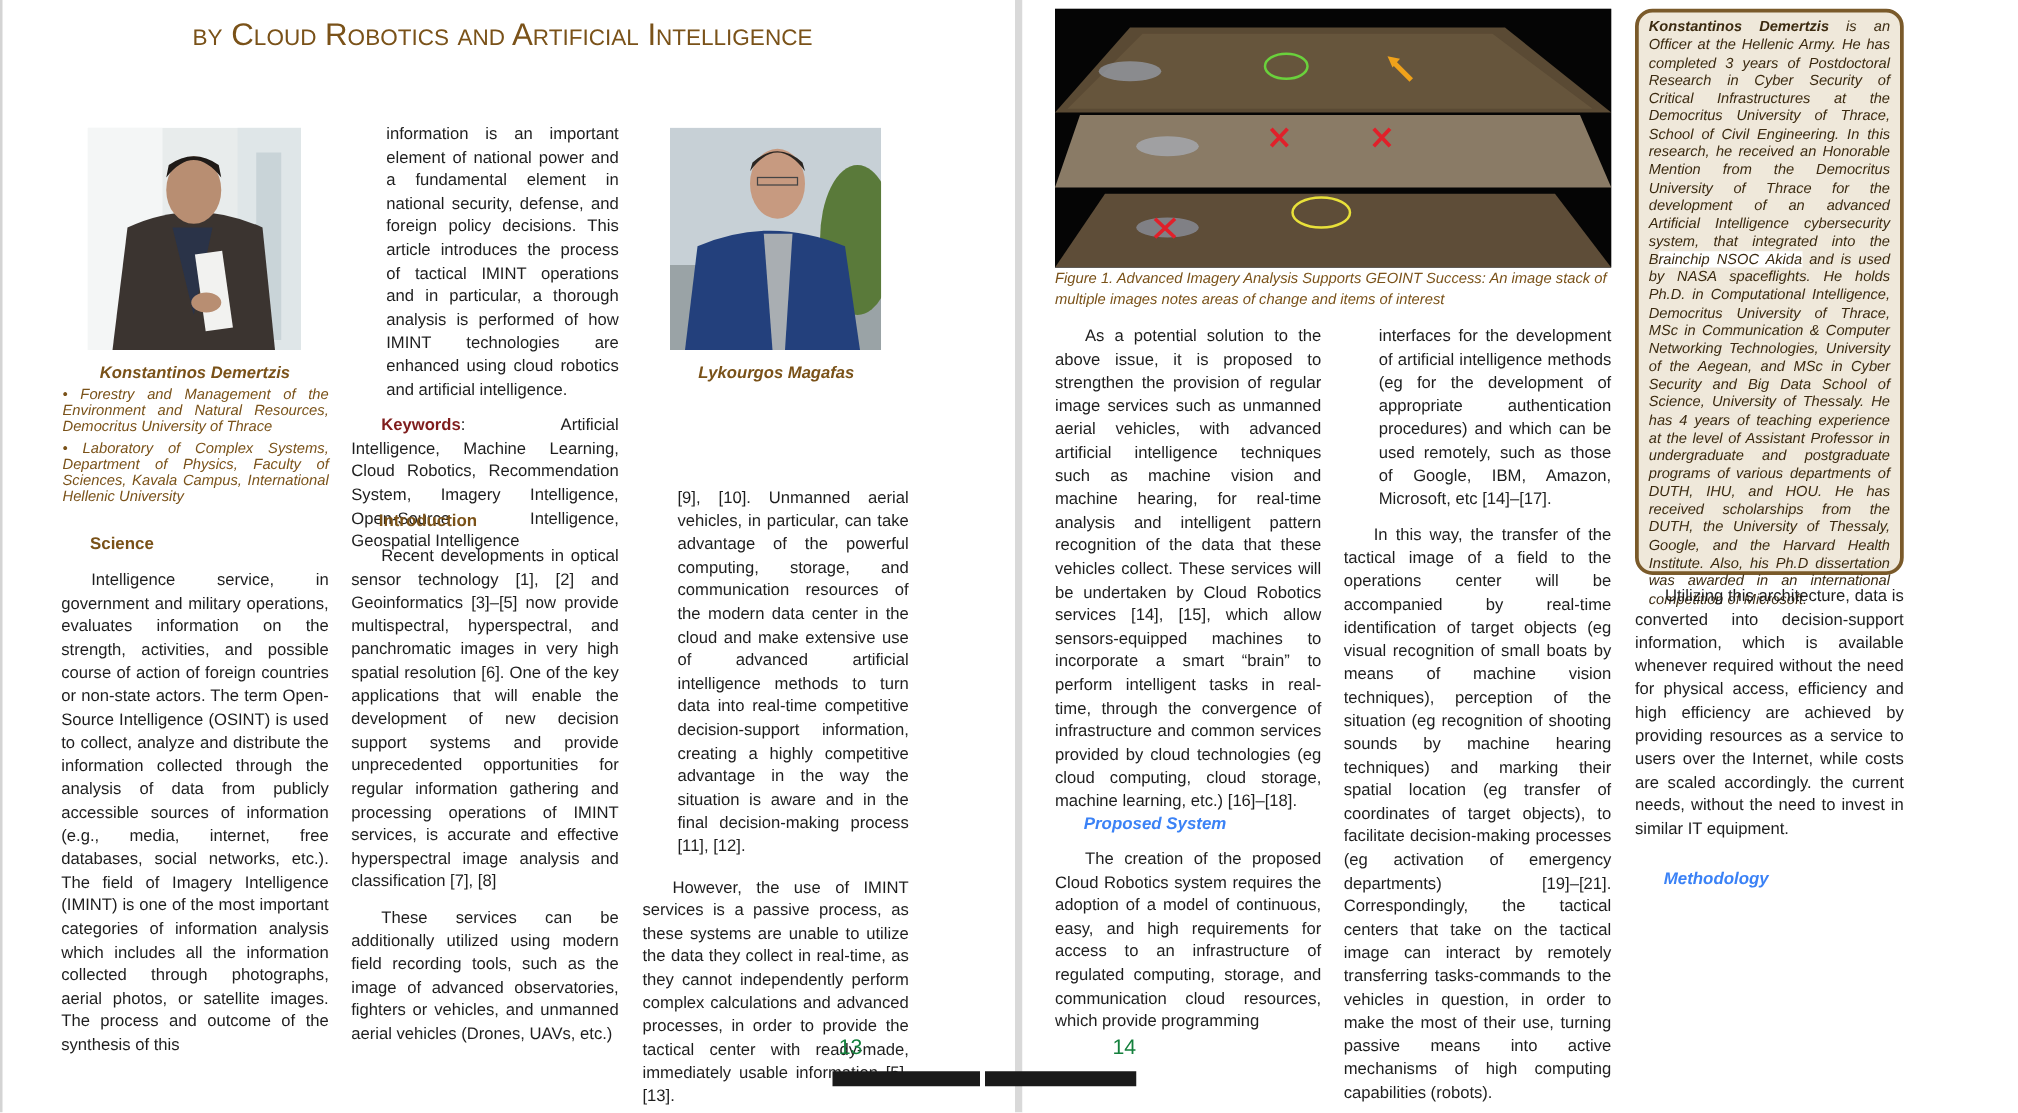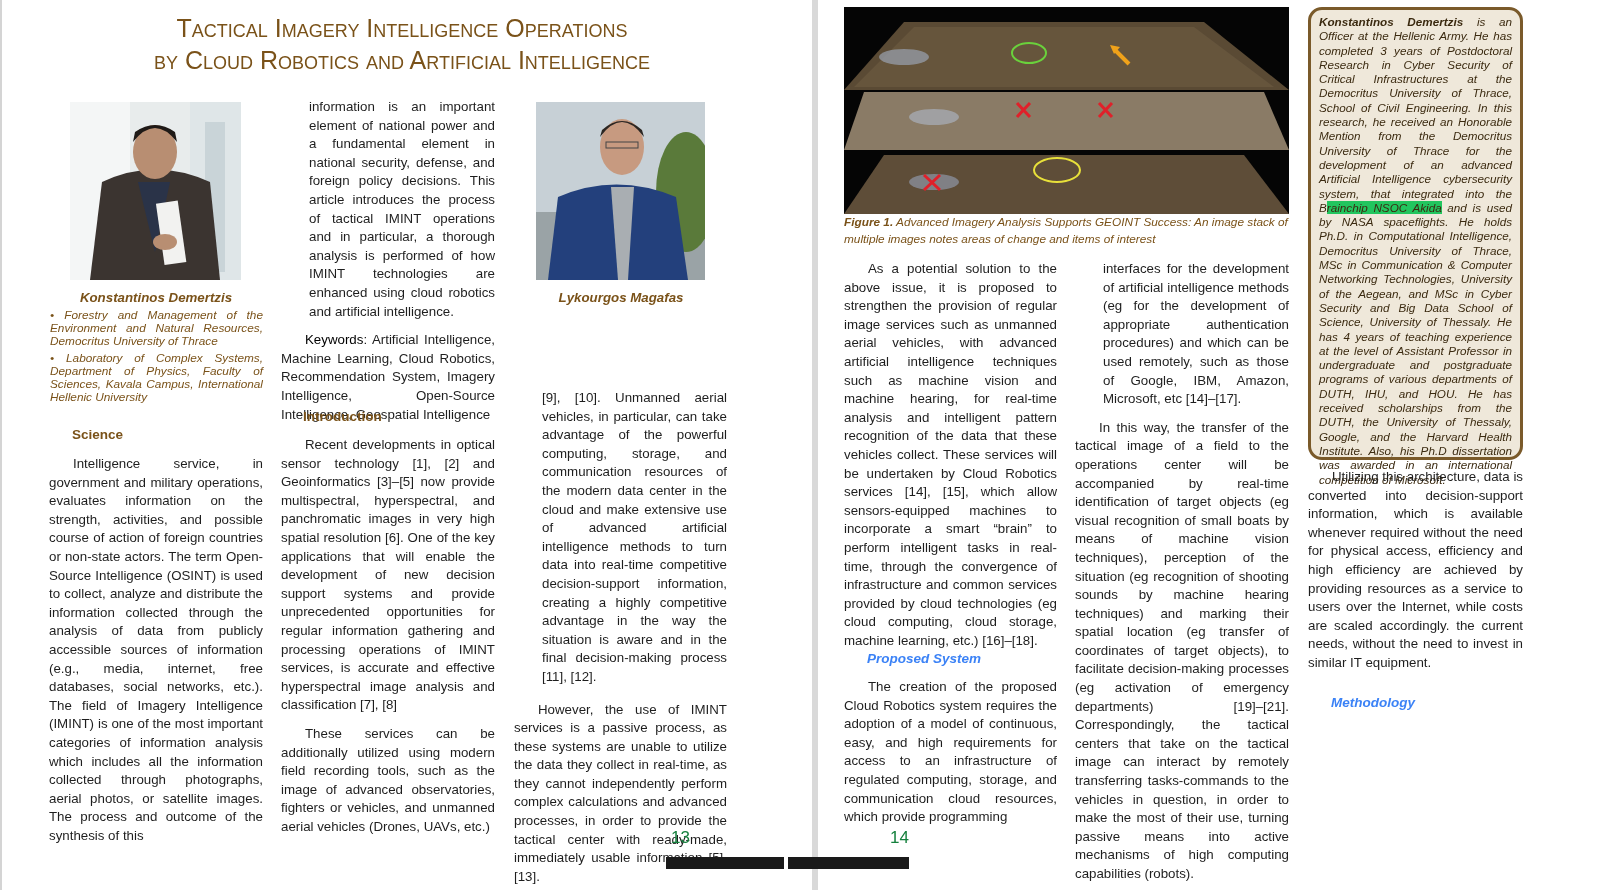--- a/index.html
+++ b/index.html
@@ -15,32 +15,31 @@
   .body-text p { text-indent: 24px; margin-bottom: 10px; }
   .body-text p.noindent { text-indent: 0; margin-left: 28px; }
   .heading { color: #7a5219; font-weight: bold; font-size: 13.5px; }
   .heading-it { color: #3b82f6; font-weight: bold; font-style: italic; font-size: 13.5px; }
   .author-name { color: #7a5219; font-weight: bold; font-style: italic; font-size: 13.3px; text-align: center; }
   .affil { color: #7a5219; font-style: italic; font-size: 11.8px; line-height: 13px; text-align: justify; }
   .affil p { margin-bottom: 4px; }
   .photo { overflow: hidden; }
   .pagenum { color: #15803d; font-weight: normal; font-size: 17px; }
   .caption { color: #7a5219; font-size: 11.8px; line-height: 17px; font-style: italic; }
-  .caption b { font-weight: bold; }
+  .caption b { font-weight: normal; }
   .bio { border: 3px solid #7a5a2a; border-radius: 14px; background: #efe8da; padding: 5px 8px 4px 8px; font-size: 11.7px; line-height: 14.3px; font-style: italic; color: #3b2a10; text-align: justify; }
-  .bio .hl { background: #22c55e; }
+  .bio .hl { background: #ffffff; }
   .bar { background: #1a1a1a; height: 10px; }
-  .kw-label { color: #000000; font-weight: normal; }
+  .kw-label { color: #7f1d1d; font-weight: bold; }
 </style>
 </head>
 <body>
 
 <div class="page" id="page-left">
   <div class="abs title">
-    <div>Tactical Imagery Intelligence Operations</div>
     <div>by Cloud Robotics and Artificial Intelligence</div>
   </div>
 
   <div class="abs photo" style="left:68px; top:102px; width:171px; height:178px;">
     <svg width="171" height="178" viewBox="0 0 171 178">
       <rect width="171" height="178" fill="#e8ecec"></rect>
       <rect x="0" y="0" width="60" height="178" fill="#f4f6f6"></rect>
       <rect x="120" y="0" width="51" height="178" fill="#dfe6e8"></rect>
       <rect x="135" y="20" width="20" height="150" fill="#c9d4d8"></rect>
       <path d="M20 178 L32 80 Q85 55 140 80 L150 178 Z" fill="#3b3430"></path>

